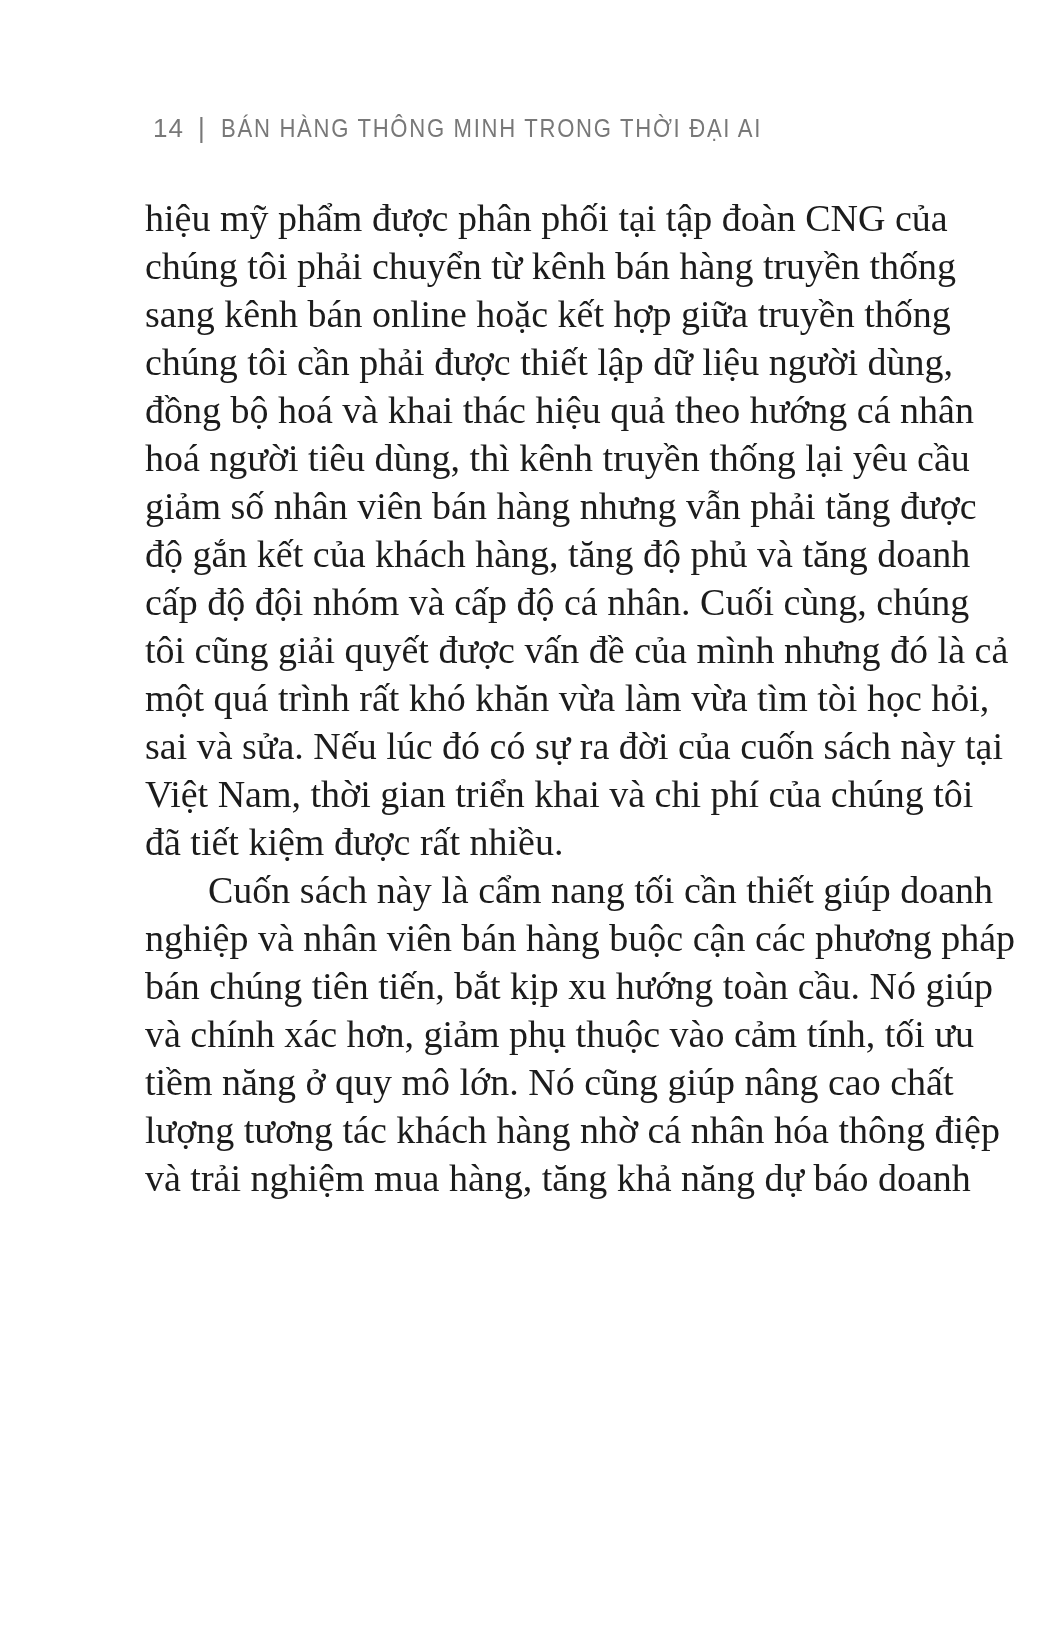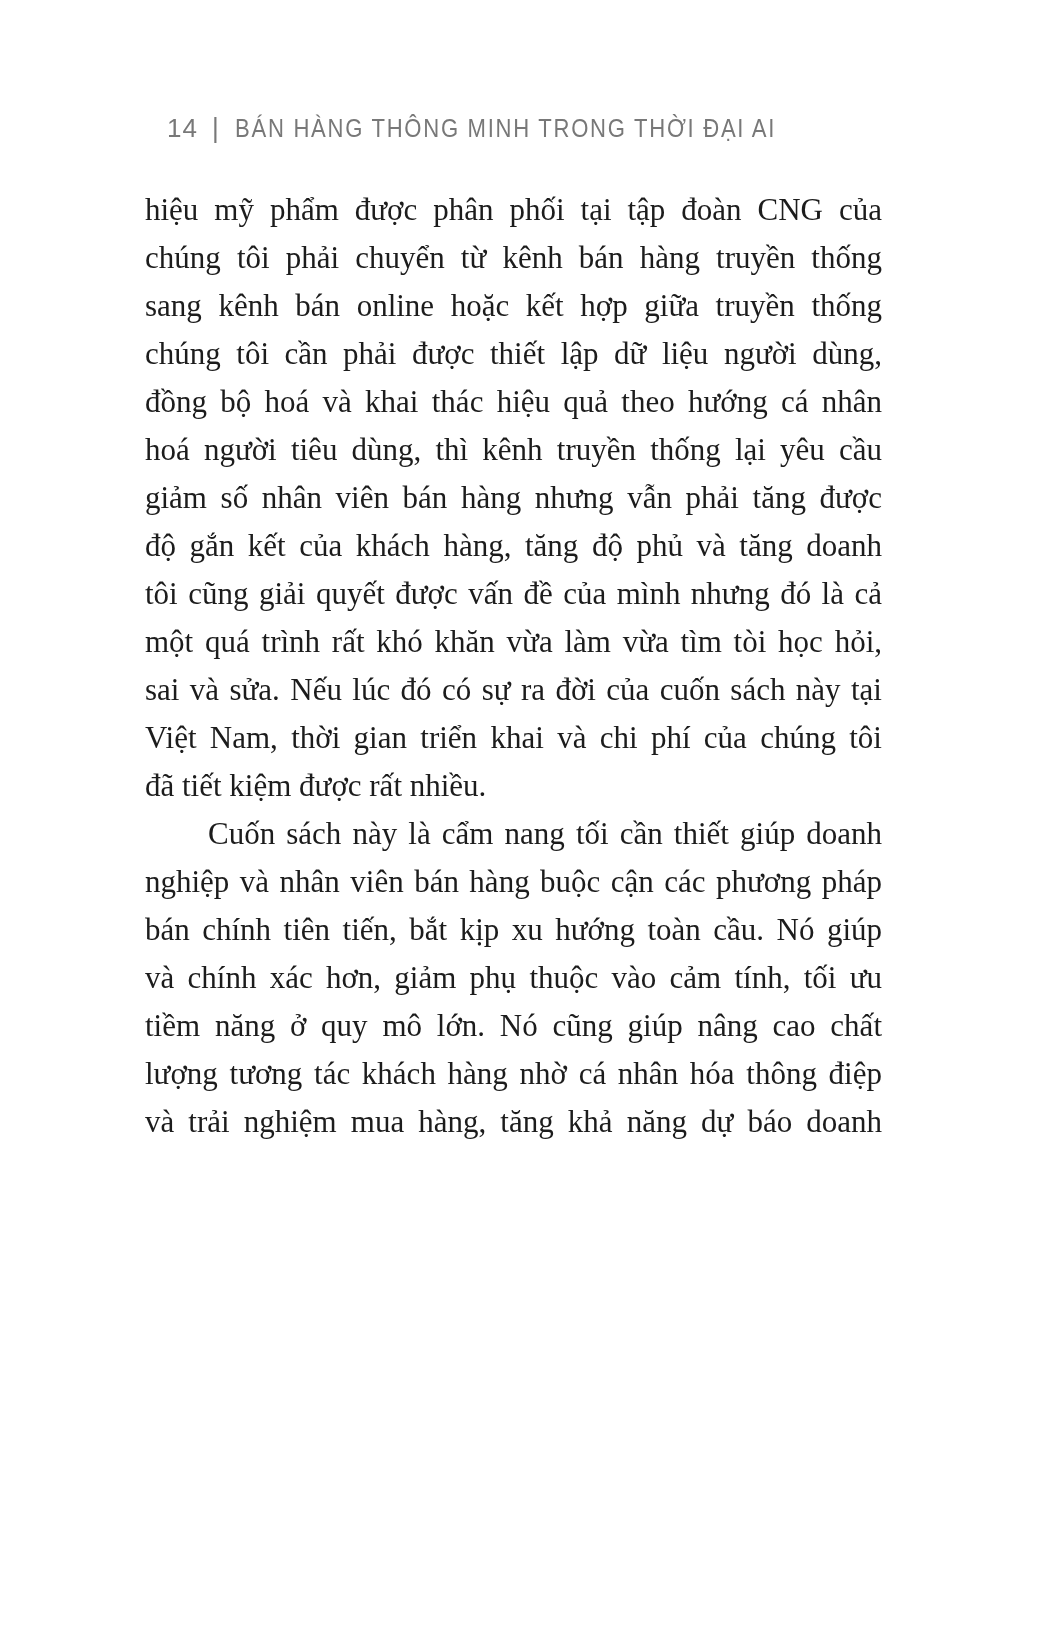--- a/index.html
+++ b/index.html
@@ -11,21 +11,21 @@
     position: relative;
     width: 1040px;
     height: 1646px;
     background: #ffffff;
     overflow: hidden;
     font-family: "Liberation Serif", "DejaVu Serif", serif;
   }
   
   .running-header {
     position: absolute;
-    left: 167px;
+    left: 153px;
     top: 112px;
     display: flex;
     align-items: baseline;
     color: #787878;
     font-family: "Liberation Sans", "DejaVu Sans", sans-serif;
     font-size: 26px;
     line-height: 32px;
     white-space: nowrap;
   }
   .running-header .page-num {
@@ -39,24 +39,24 @@
   .running-header .running-title {
     display: inline-block;
     letter-spacing: 2px;
     transform: scaleX(0.85);
     transform-origin: left center;
   }
   
   .body-text {
     position: absolute;
     left: 145px;
-    top: 186px;
+    top: 194px;
     width: 737px;
     color: #1c1c1c;
-    font-size: 31px;
+    font-size: 38px;
     line-height: 48px;
   }
   .paragraph { margin: 0; }
   .paragraph + .paragraph { }
   .line {
     text-align: justify;
     text-align-last: justify;
     height: 48px;
     overflow: visible;
     white-space: nowrap;
@@ -82,29 +82,30 @@
   <main class="body-text" style="color: rgb(28, 28, 28);">
       <div class="paragraph">
         <div class="line">hiệu mỹ phẩm được phân phối tại tập đoàn CNG của</div>
         <div class="line">chúng tôi phải chuyển từ kênh bán hàng truyền thống</div>
         <div class="line">sang kênh bán online hoặc kết hợp giữa truyền thống</div>
         <div class="line">chúng tôi cần phải được thiết lập dữ liệu người dùng,</div>
         <div class="line">đồng bộ hoá và khai thác hiệu quả theo hướng cá nhân</div>
         <div class="line">hoá người tiêu dùng, thì kênh truyền thống lại yêu cầu</div>
         <div class="line">giảm số nhân viên bán hàng nhưng vẫn phải tăng được</div>
         <div class="line">độ gắn kết của khách hàng, tăng độ phủ và tăng doanh</div>
+        <div class="line">cấp độ đội nhóm và cấp độ cá nhân. Cuối cùng, chúng</div>
         <div class="line">tôi cũng giải quyết được vấn đề của mình nhưng đó là cả</div>
         <div class="line">một quá trình rất khó khăn vừa làm vừa tìm tòi học hỏi,</div>
         <div class="line">sai và sửa. Nếu lúc đó có sự ra đời của cuốn sách này tại</div>
         <div class="line">Việt Nam, thời gian triển khai và chi phí của chúng tôi</div>
         <div class="line no-justify">đã tiết kiệm được rất nhiều.</div>
       </div>
       <div class="paragraph">
         <div class="line indent">Cuốn sách này là cẩm nang tối cần thiết giúp doanh</div>
         <div class="line">nghiệp và nhân viên bán hàng buộc cận các phương pháp</div>
-        <div class="line">bán chính tiên tiến, bắt kịp xu hướng toàn cầu. Nó giúp</div>
+        <div class="line">bán chúng tiên tiến, bắt kịp xu hướng toàn cầu. Nó giúp</div>
         <div class="line">và chính xác hơn, giảm phụ thuộc vào cảm tính, tối ưu</div>
         <div class="line">tiềm năng ở quy mô lớn. Nó cũng giúp nâng cao chất</div>
         <div class="line">lượng tương tác khách hàng nhờ cá nhân hóa thông điệp</div>
         <div class="line">và trải nghiệm mua hàng, tăng khả năng dự báo doanh</div>
       </div>
     </main>
 </div>
 
 </body></html>

